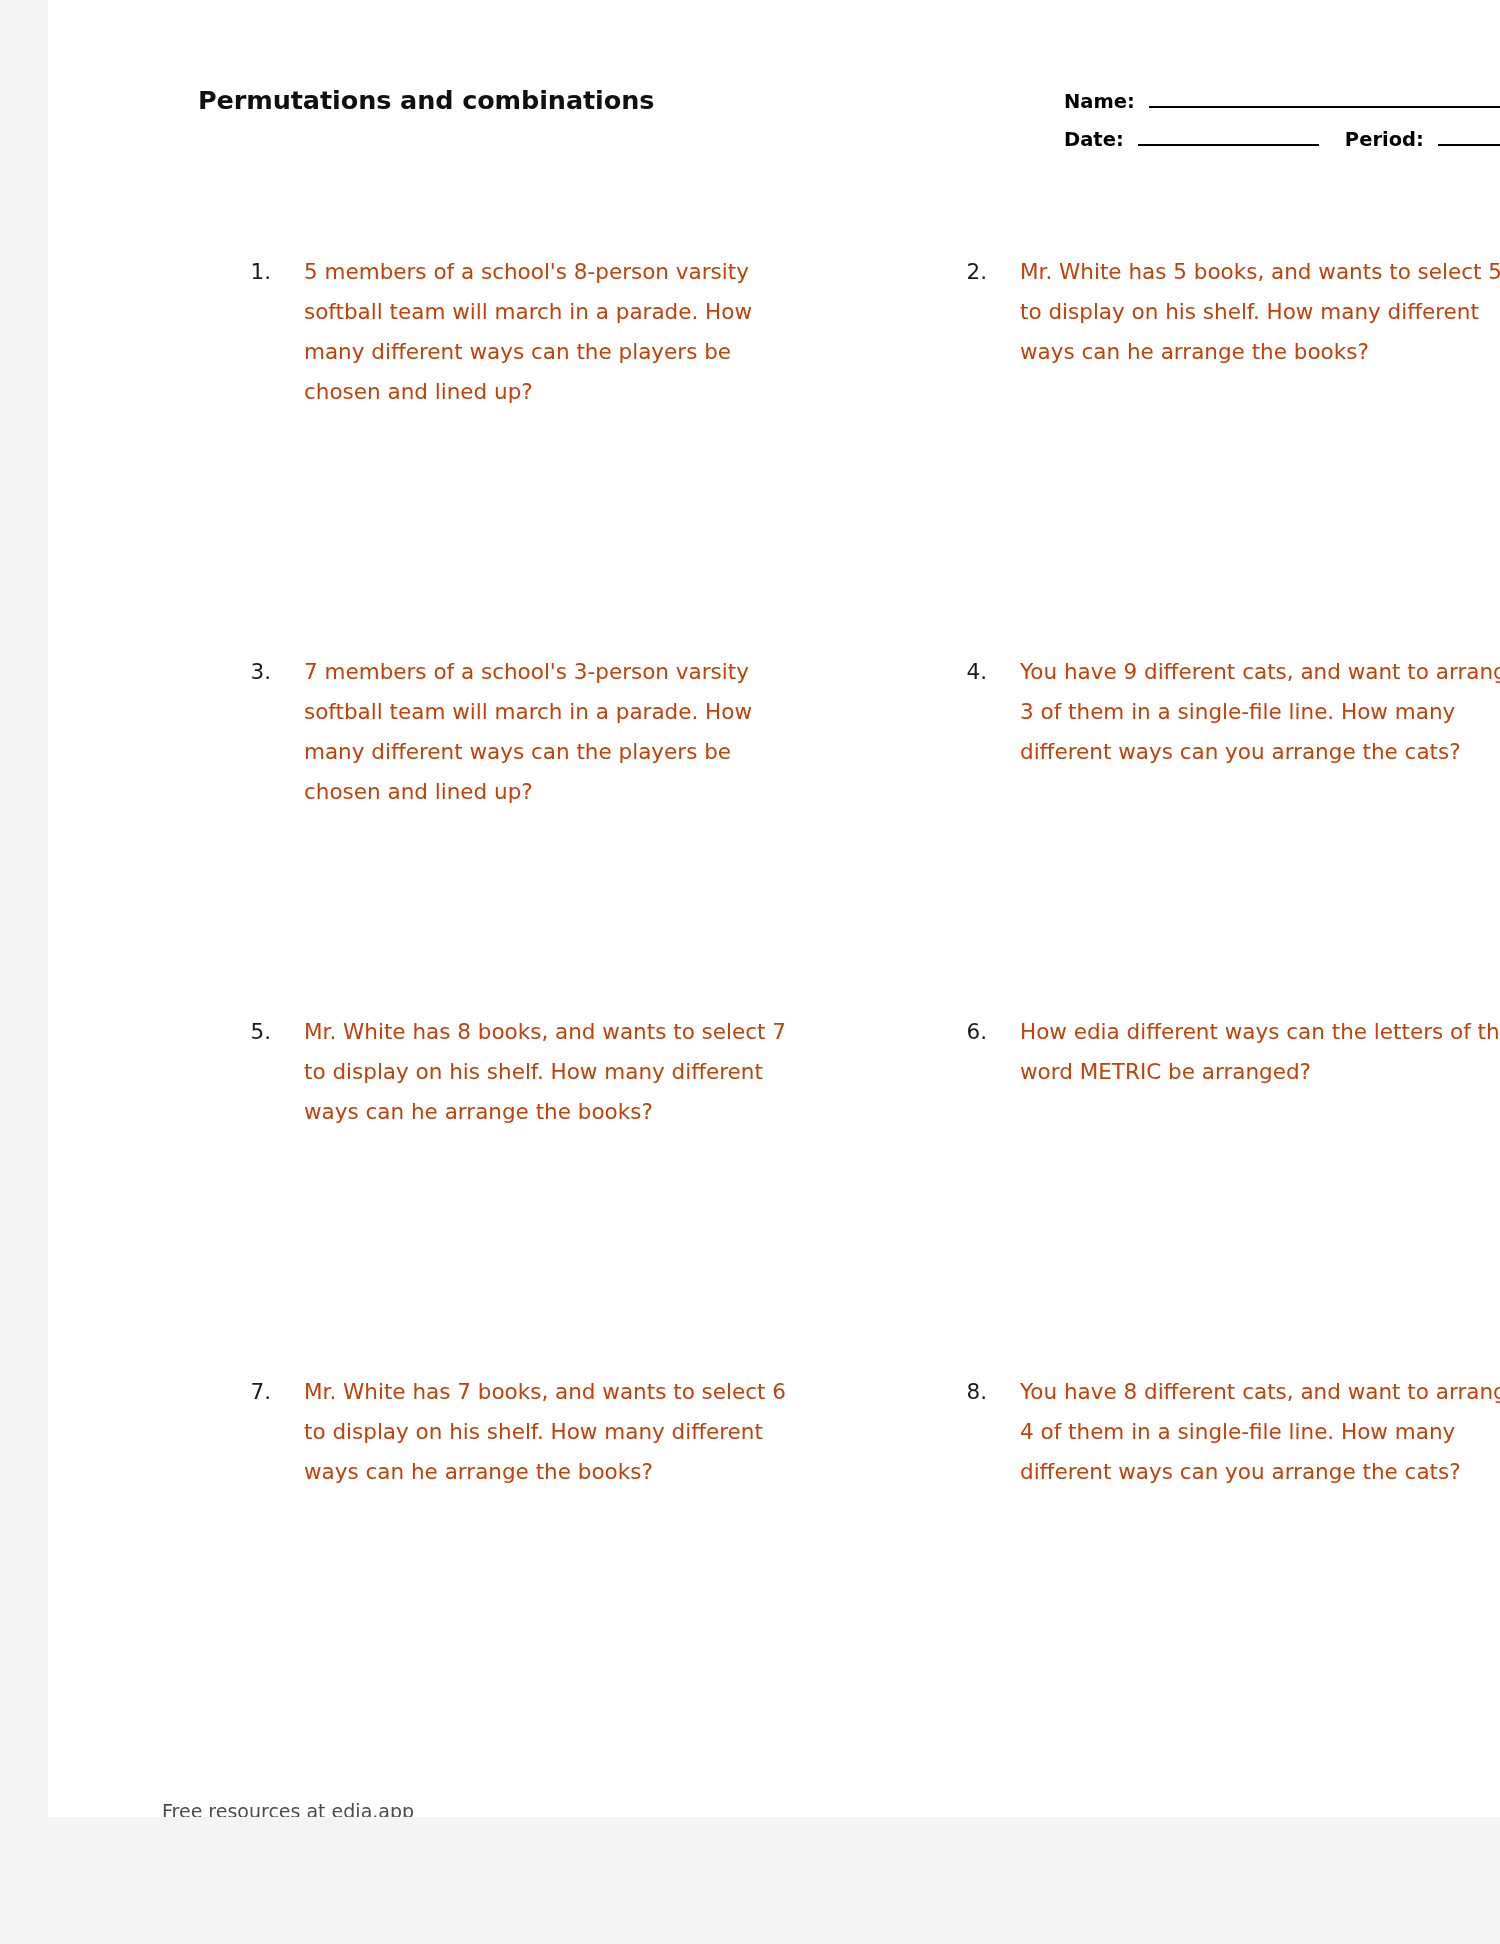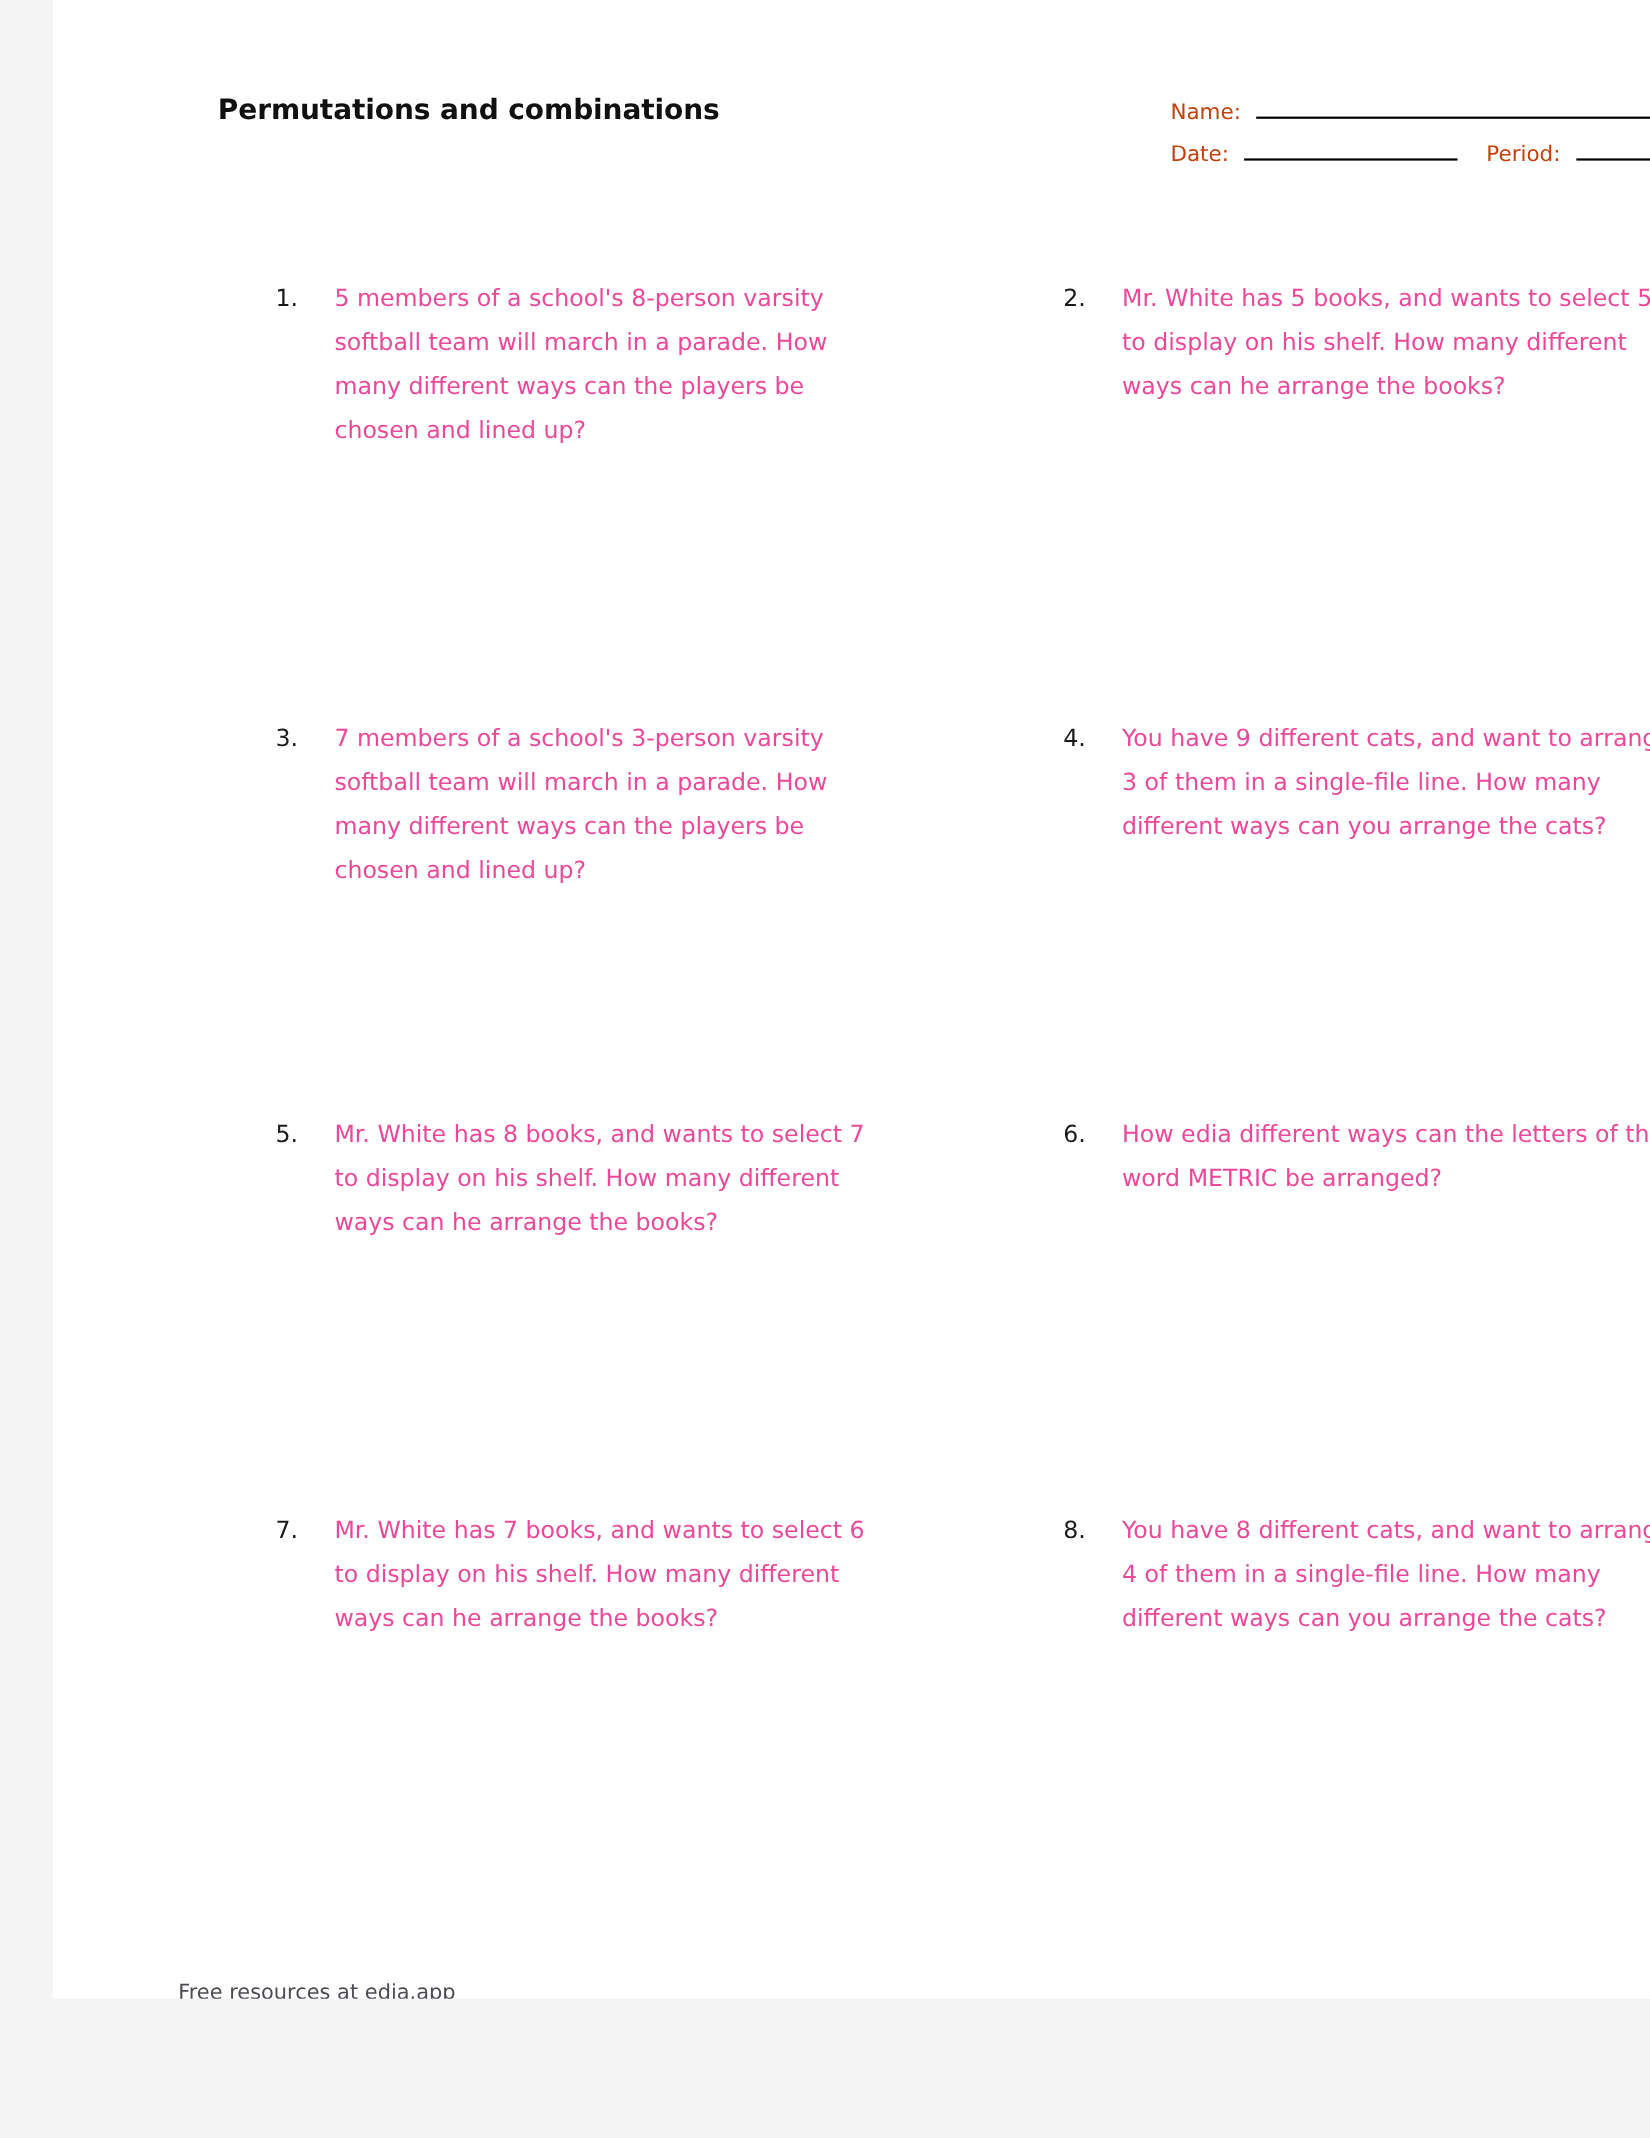--- a/index.html
+++ b/index.html
@@ -59,22 +59,22 @@
     top: 82px;
     width: 500px;
   }
   .meta-row {
     display: flex;
     align-items: center;
     height: 38px;
   }
   .meta-label {
     font-size: 19.5px;
-    color: #c2410c;
-    font-weight: normal;
+    color: #000000;
+    font-weight: bold;
     white-space: nowrap;
   }
   .meta-rule {
     display: inline-block;
     height: 0;
     border-bottom: 2.4px solid #000;
     margin-left: 14px;
     margin-right: 4px;
     position: relative;
     top: 6px;
@@ -111,21 +111,21 @@
     line-height: 40px;
     color: #1a1a1a;
     width: 34px;
     flex: 0 0 34px;
     text-align: right;
     padding-right: 9px;
   }
   .q-text {
     font-size: 21.5px;
     line-height: 40px;
-    color: #ec4899;
+    color: #c2410c;
     flex: 1;
   }
 
   .h-tall   { height: 400px; }
   .h-mid    { height: 360px; }
   .h-last   { height: 300px; }
 
   
   .footer {
     position: absolute;

